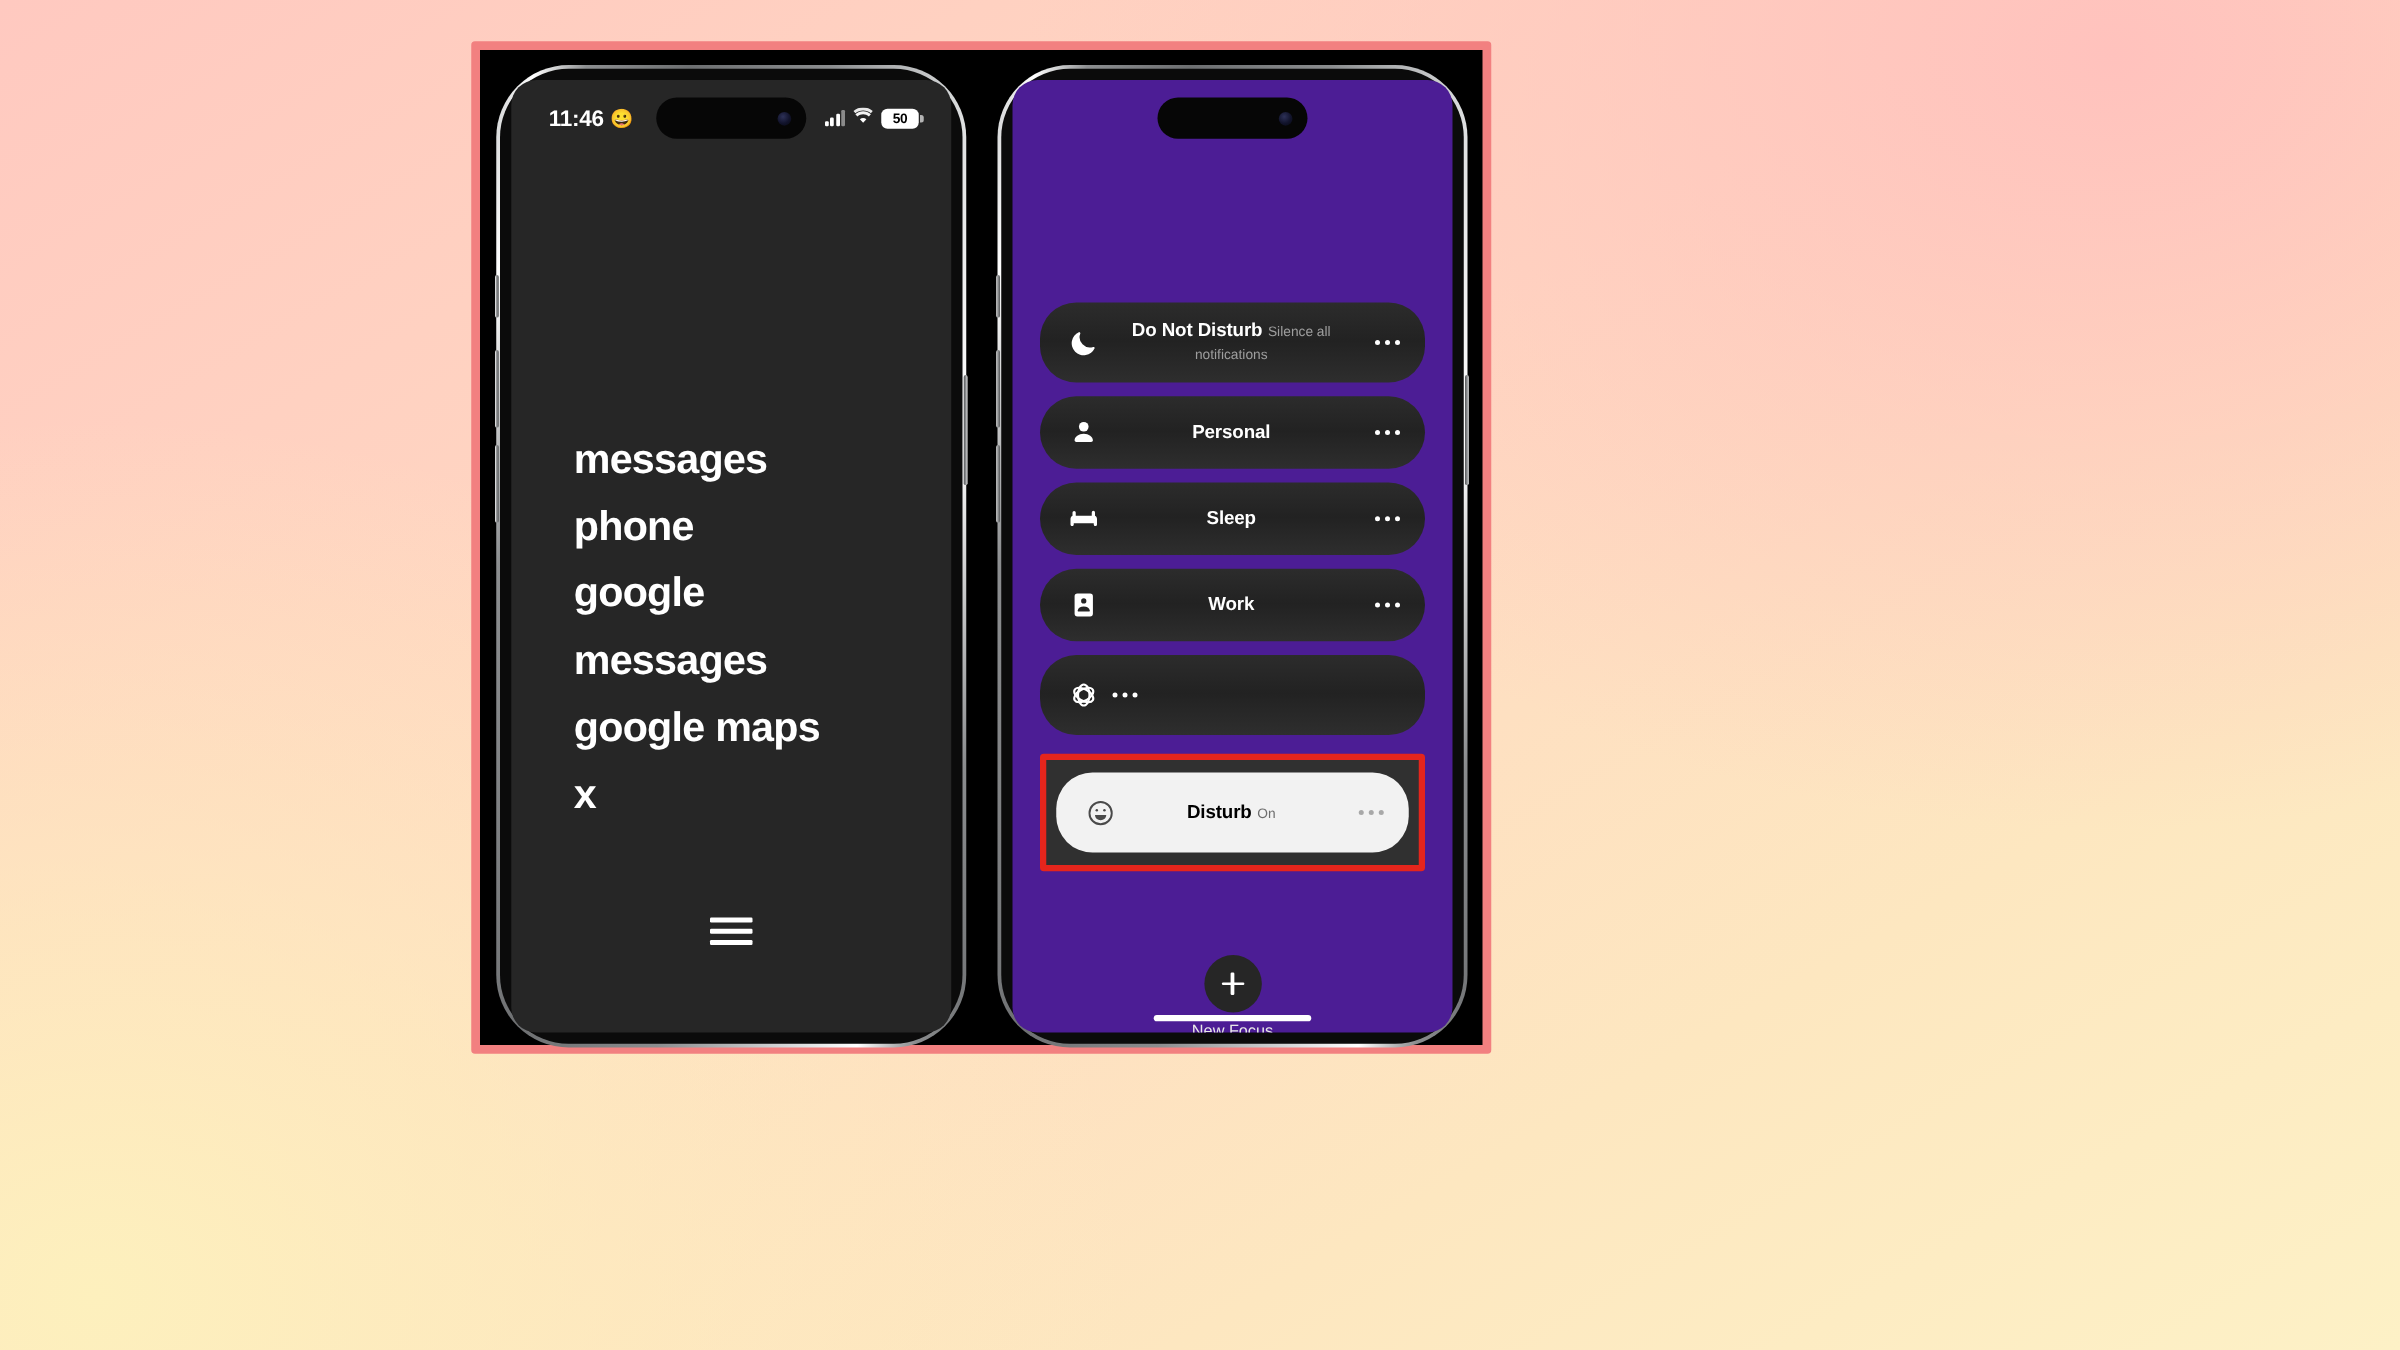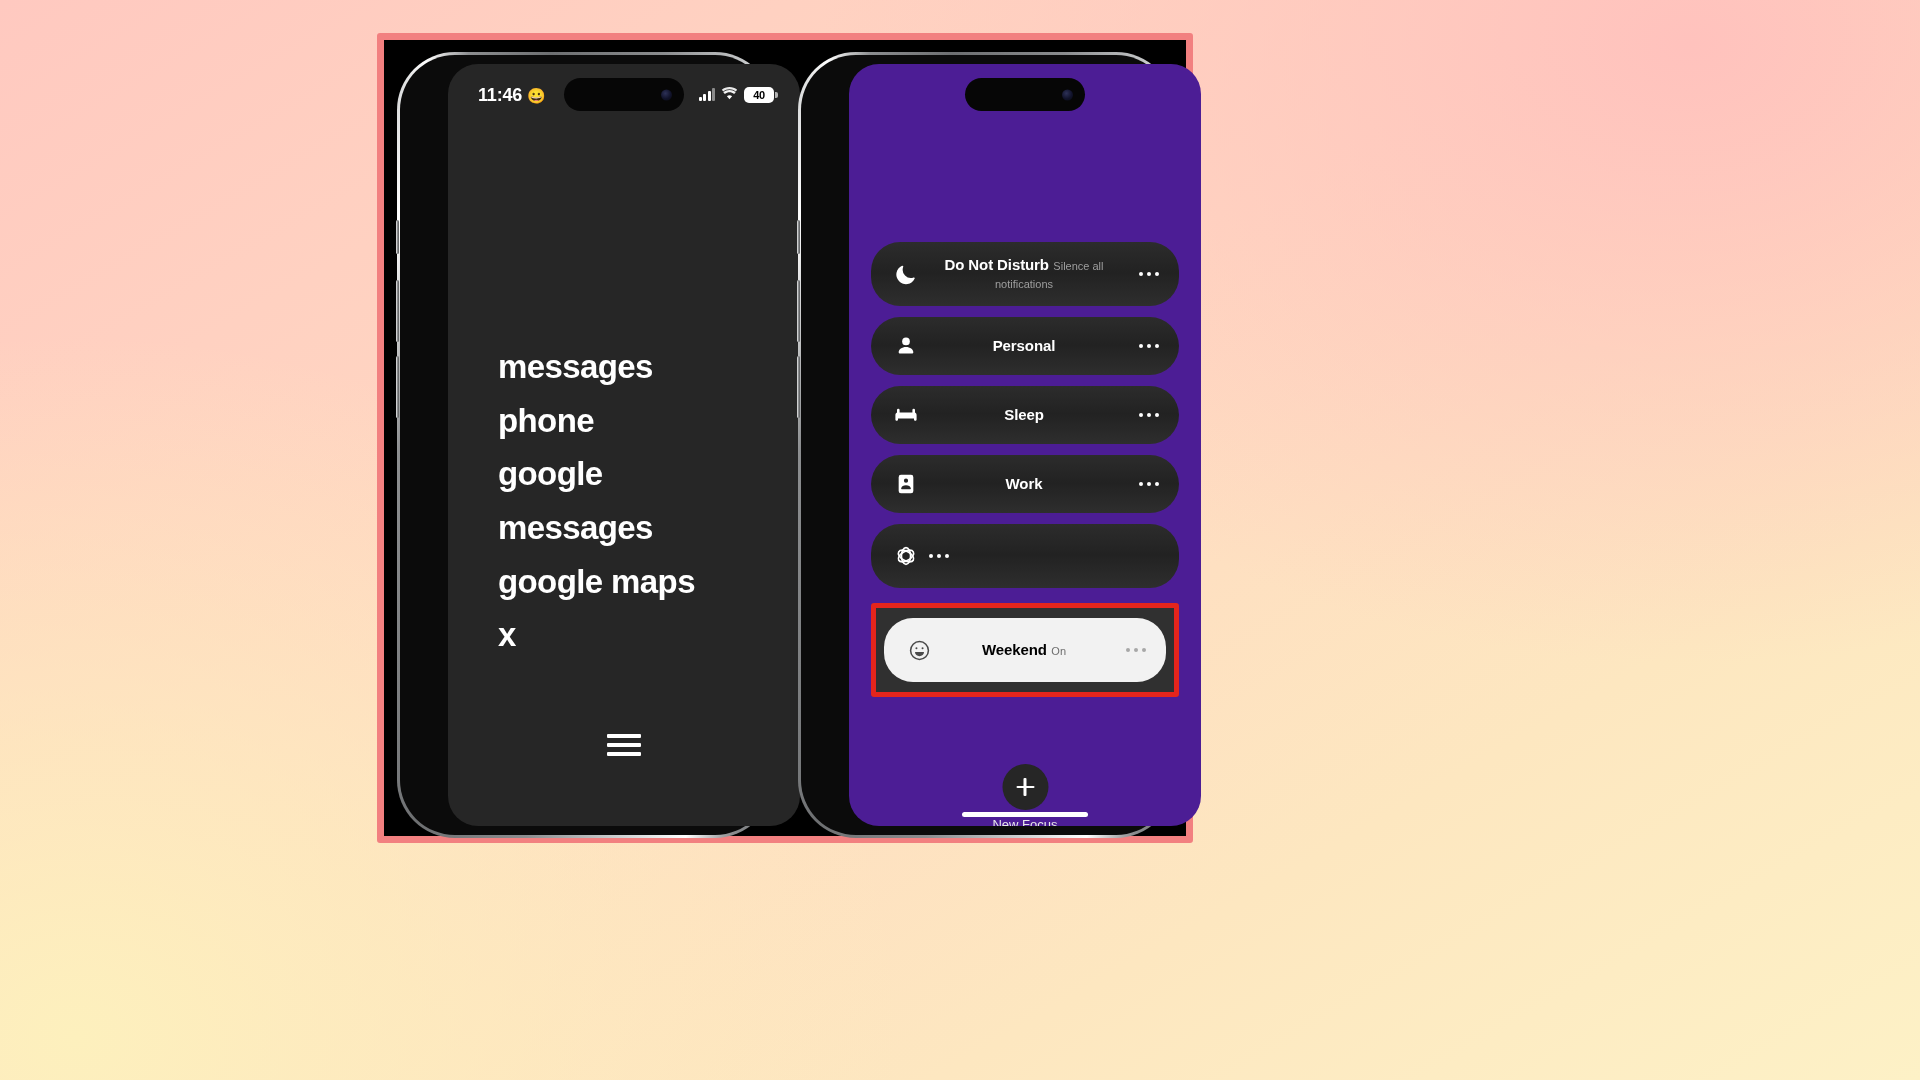--- a/index.html
+++ b/index.html
@@ -52,23 +52,22 @@
     height: 100%;
     border-radius: 55px;
     background: #0b0b0b;
     padding: 9px;
   }
 
   .screen {
     position: relative;
     width: 100%;
     height: 100%;
-    border-radius: 30px;
+    border-radius: 20px;
     overflow: hidden;
-    margin-left: 39px;
   }
   #screen-left  { background: #262626; }
   #screen-right { background: #4c1d95; }
 
   
   .side-btn {
     position: absolute;
     width: 3px;
     border-radius: 2px;
     background: linear-gradient(90deg,#ffffff 0%, #9a9c9e 35%, #56585a 100%);
@@ -363,21 +362,21 @@
                   <i></i>
               </span>
               <span>
                 <svg width="17" height="13" viewBox="0 0 17 13" fill="#ffffff">
                   <path d="M8.5 12.2 5.9 9.3c1.5-1.3 3.7-1.3 5.2 0L8.5 12.2z"></path>
                   <path d="M3.9 7.1 2.3 5.3c3.5-3.1 8.9-3.1 12.4 0l-1.6 1.8C10.4 4.7 6.6 4.7 3.9 7.1z" opacity="0.95"></path>
                   <path d="M8.5 2.3c2.3 0 4.5.8 6.2 2.2l1.5-1.7C14.1.9 11.4 0 8.5 0S2.9.9.8 2.8l1.5 1.7C4 3.1 6.2 2.3 8.5 2.3z" opacity="0.9"></path>
                 </svg>
               </span>
               <span class="battery">
-                <span>40</span>
+                <span>50</span>
               </span>
             </div>
           </div>
 
           <div id="app-list">
             <div class="app-item">messages</div>
             <div class="app-item">phone</div>
             <div class="app-item">google</div>
             <div class="app-item">messages</div>
             <div class="app-item">google maps</div>
@@ -496,21 +495,21 @@
               <div class="focus-row active tall">
                 <span class="focus-icon">
                   <svg width="23" height="23" viewBox="0 0 24 24" fill="none" stroke="currentColor" stroke-width="1.6">
                     <circle cx="12" cy="12" r="9.3"></circle>
                     <circle cx="8.8" cy="9.6" r="1.05" fill="currentColor" stroke="none"></circle>
                     <circle cx="15.2" cy="9.6" r="1.05" fill="currentColor" stroke="none"></circle>
                     <path d="M7.3 13.6c0 2.6 2.1 4.3 4.7 4.3s4.7-1.7 4.7-4.3z" fill="currentColor" stroke="none"></path>
                   </svg>
                 </span>
                 <span class="focus-text">
-                  <span class="focus-title">Weekend</span>
+                  <span class="focus-title">Disturb</span>
                   <span class="focus-sub">On</span>
                 </span>
                 <span class="focus-more">
                     <i></i>
                     <i></i>
                     <i></i>
                   </span>
               </div>
             </div>
 

